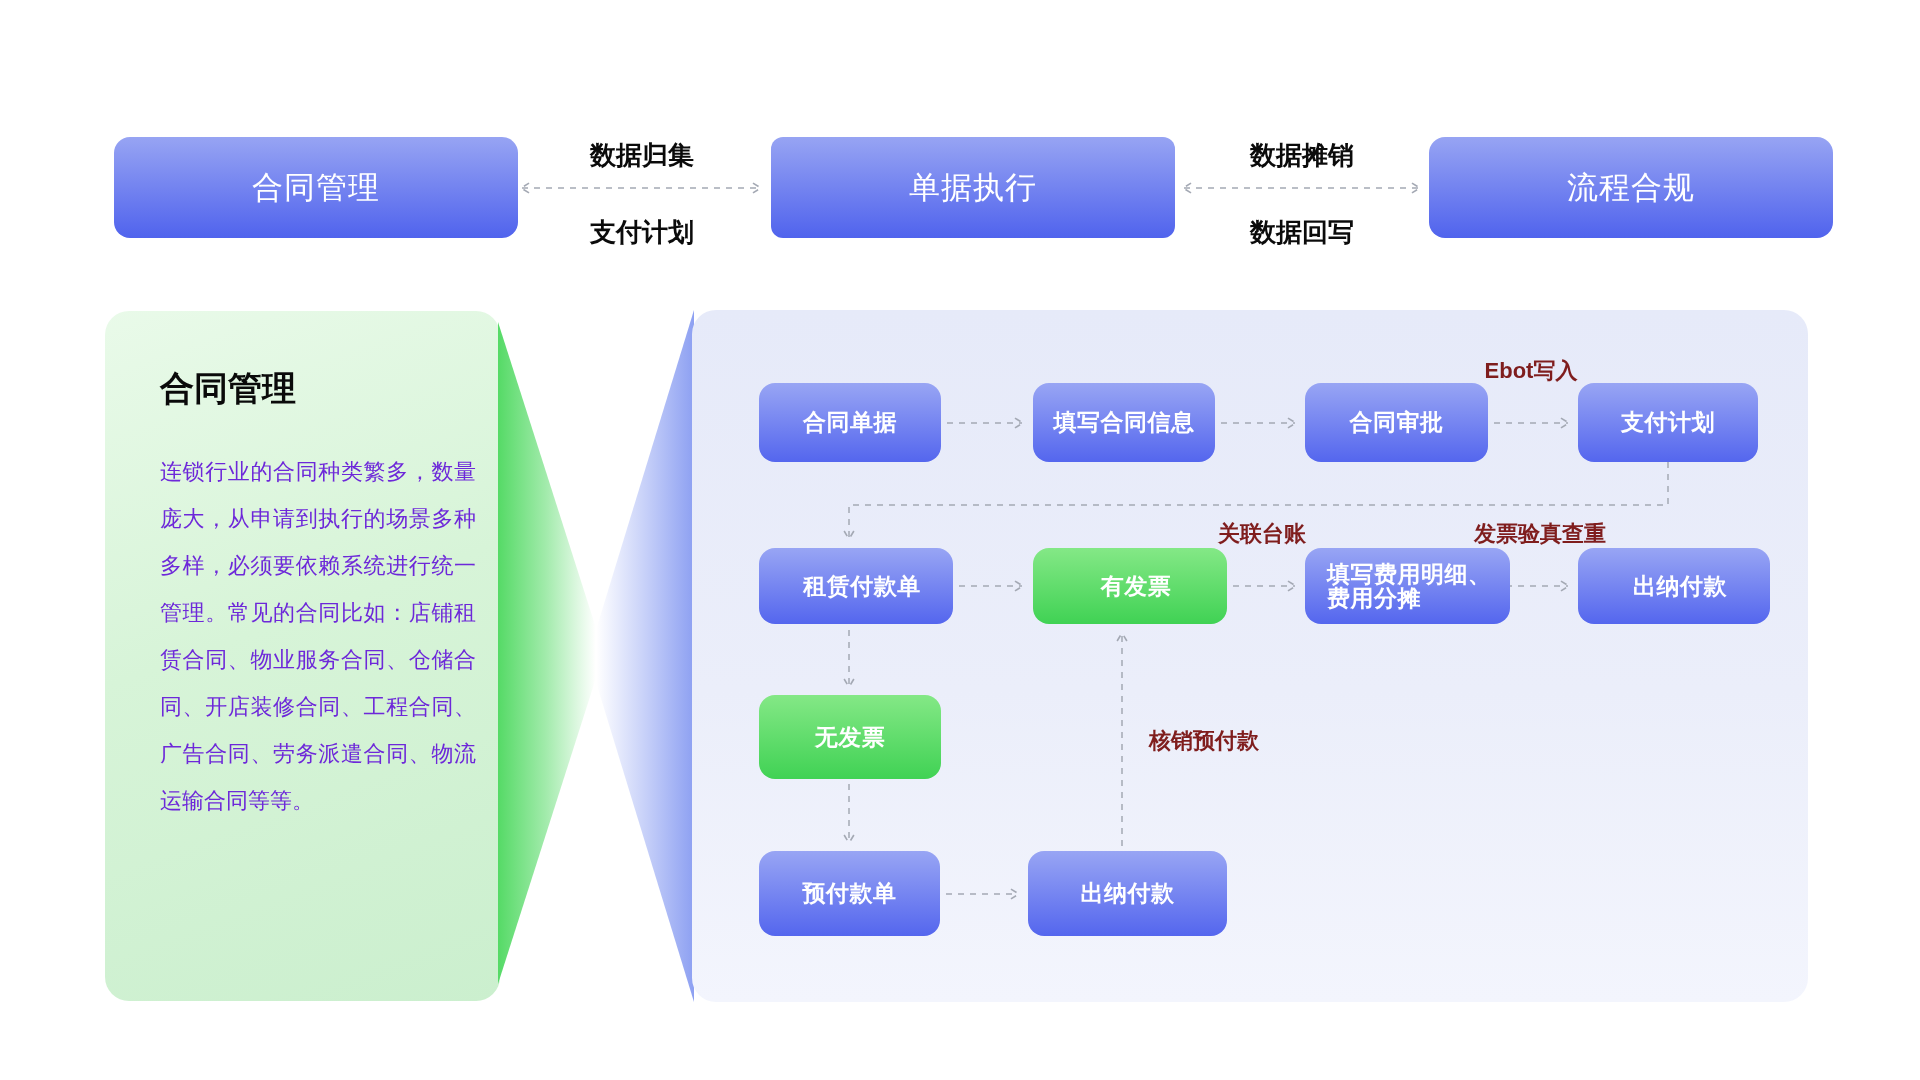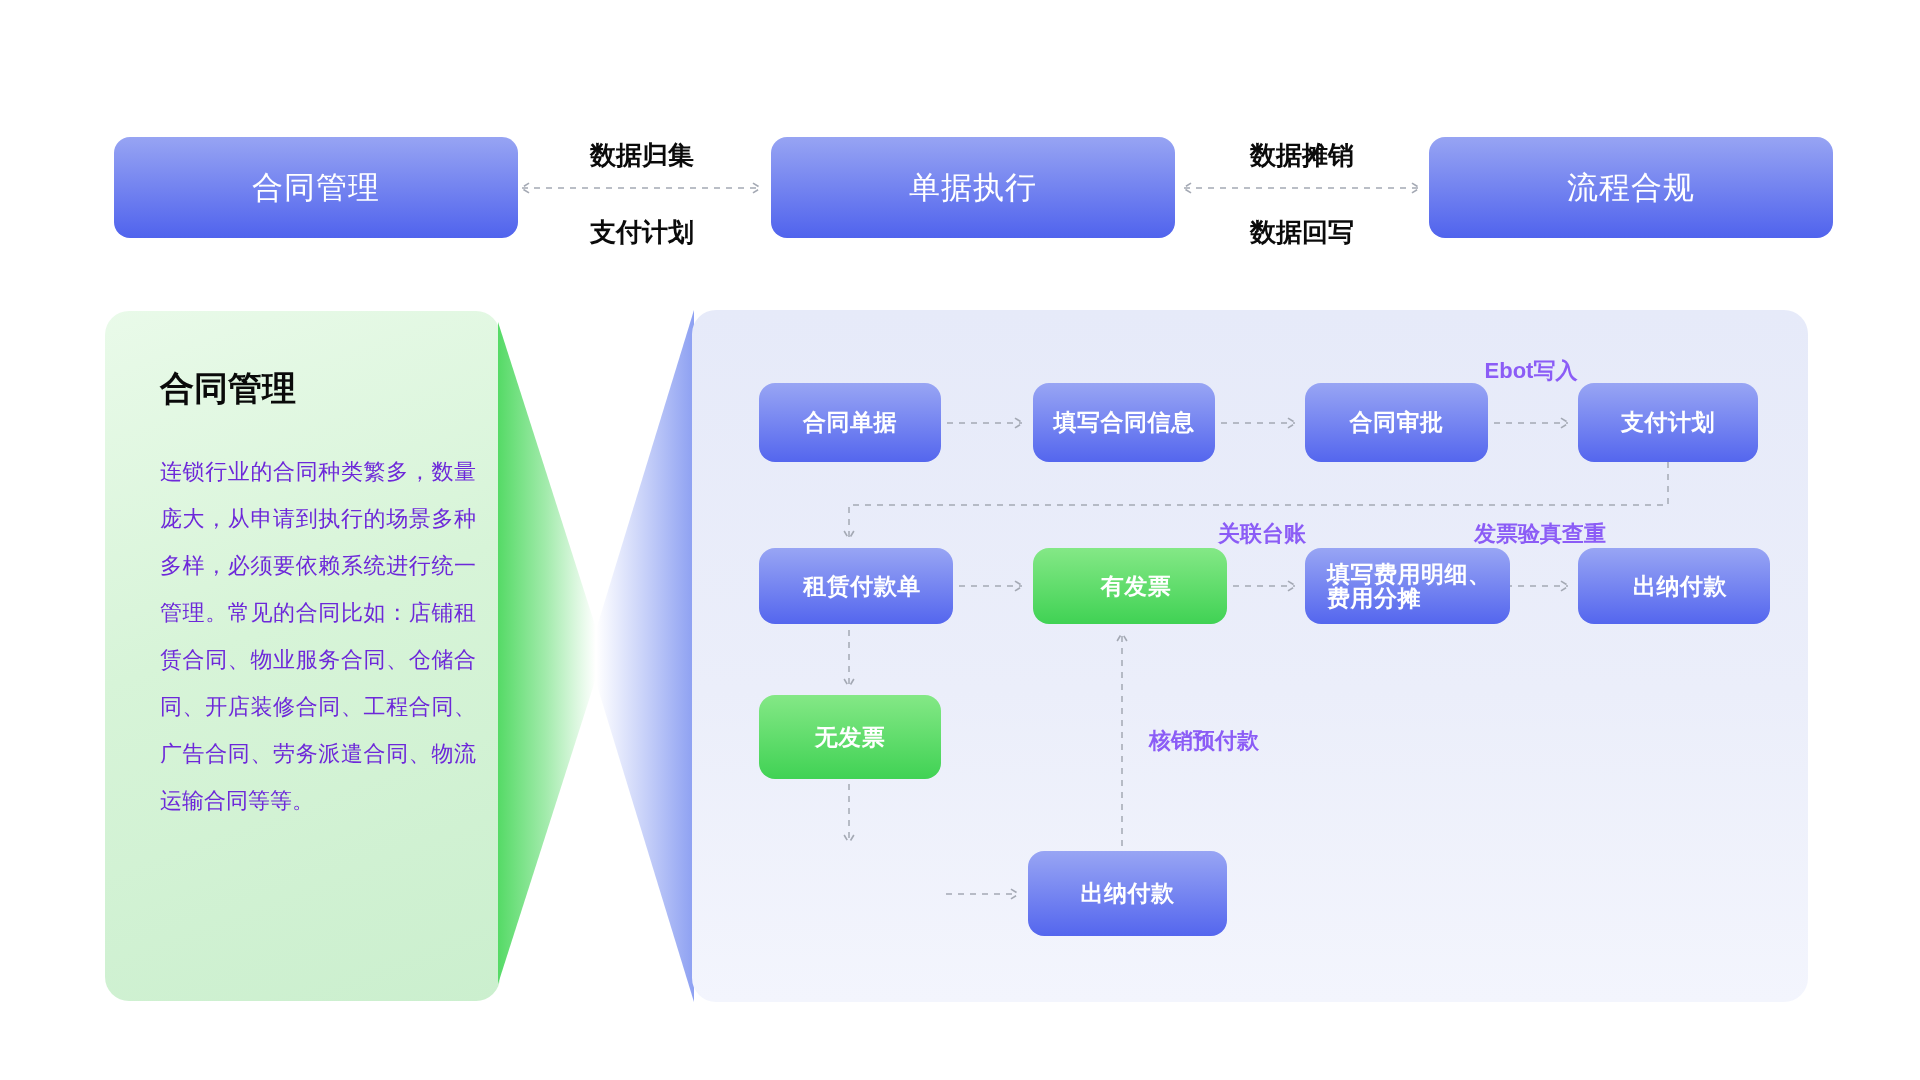--- a/index.html
+++ b/index.html
@@ -7,21 +7,21 @@
     position:relative;width:1920px;height:1080px;overflow:hidden;background:#ffffff;
     font-family:"Liberation Sans","DejaVu Sans",sans-serif;
   }
   
   .pill{
     position:absolute;top:137px;width:404px;height:101px;border-radius:16px;
     background:linear-gradient(180deg,#97a4f3 0%,#5063ed 100%);
     color:#ffffff;font-size:31px;font-weight:500;letter-spacing:1px;
     display:flex;align-items:center;justify-content:center;
   }
-  #pill1{left:114px;} #pill2{left:771px;} #pill3{left:1429px;}
+  #pill1{left:114px;} #pill2{left:771px;border-radius:12px;} #pill3{left:1429px;}
   .navlab{
     position:absolute;transform:translateX(-50%);
     font-size:26px;font-weight:700;color:#0b0b0b;white-space:nowrap;
   }
   
   #greenPanel{
     position:absolute;left:105px;top:311px;width:395px;height:690px;border-radius:24px;
     background:linear-gradient(160deg,#e9fae9 0%,#d7f4d8 45%,#cbefce 100%);
   }
   #greenWedge{
@@ -58,21 +58,21 @@
   .r1{top:383px;height:79px;} .r2{top:548px;height:76px;padding-left:12px;}
   .c1{left:759px;width:182px;} .c2{left:1033px;width:182px;}
   .c3{left:1305px;width:183px;} .c4{left:1578px;width:180px;}
   #n-noinv{left:759px;top:695px;width:182px;height:84px;}
   #n-prepay{left:759px;top:851px;width:181px;height:85px;}
   #n-cashier2{left:1028px;top:851px;width:199px;height:85px;}
   #n-detail{white-space:pre-line;justify-content:flex-start;text-align:left;padding-left:22px;line-height:24px;}
   
   .flab{
     position:absolute;transform:translateX(-50%);
-    font-size:22px;font-weight:700;color:#8b5cf6;white-space:nowrap;
+    font-size:22px;font-weight:700;color:#7f1d1d;white-space:nowrap;
   }
   
   #wires{position:absolute;left:0;top:0;width:1920px;height:1080px;pointer-events:none;}
   #wires path{fill:none;stroke:#a4a9b4;stroke-width:1.5;stroke-dasharray:6 6;}
 </style>
 </head>
 <body>
 
 <div id="stage">
 
@@ -126,20 +126,21 @@
   <div class="node nblue r1 c3">合同审批</div>
   <div class="node nblue r1 c4">支付计划</div>
 
   <div class="node nblue r2 c1">租赁付款单</div>
   <div class="node ngreen r2 c2">有发票</div>
   <div id="n-detail" class="node nblue r2 c3">填写费用明细、
 费用分摊</div>
   <div class="node nblue r2 c4">出纳付款</div>
 
   <div id="n-noinv" class="node ngreen">无发票</div>
+  <div id="n-prepay" class="node nblue">预付款单</div>
   <div id="n-cashier2" class="node nblue">出纳付款</div>
 
   <div class="flab" style="left:1531px;top:356px;">Ebot写入</div>
   <div class="flab" style="left:1262px;top:519px;">关联台账</div>
   <div class="flab" style="left:1540px;top:519px;">发票验真查重</div>
   <div class="flab" style="left:1204px;top:726px;">核销预付款</div>
 
 </div>
 
 </body></html>

